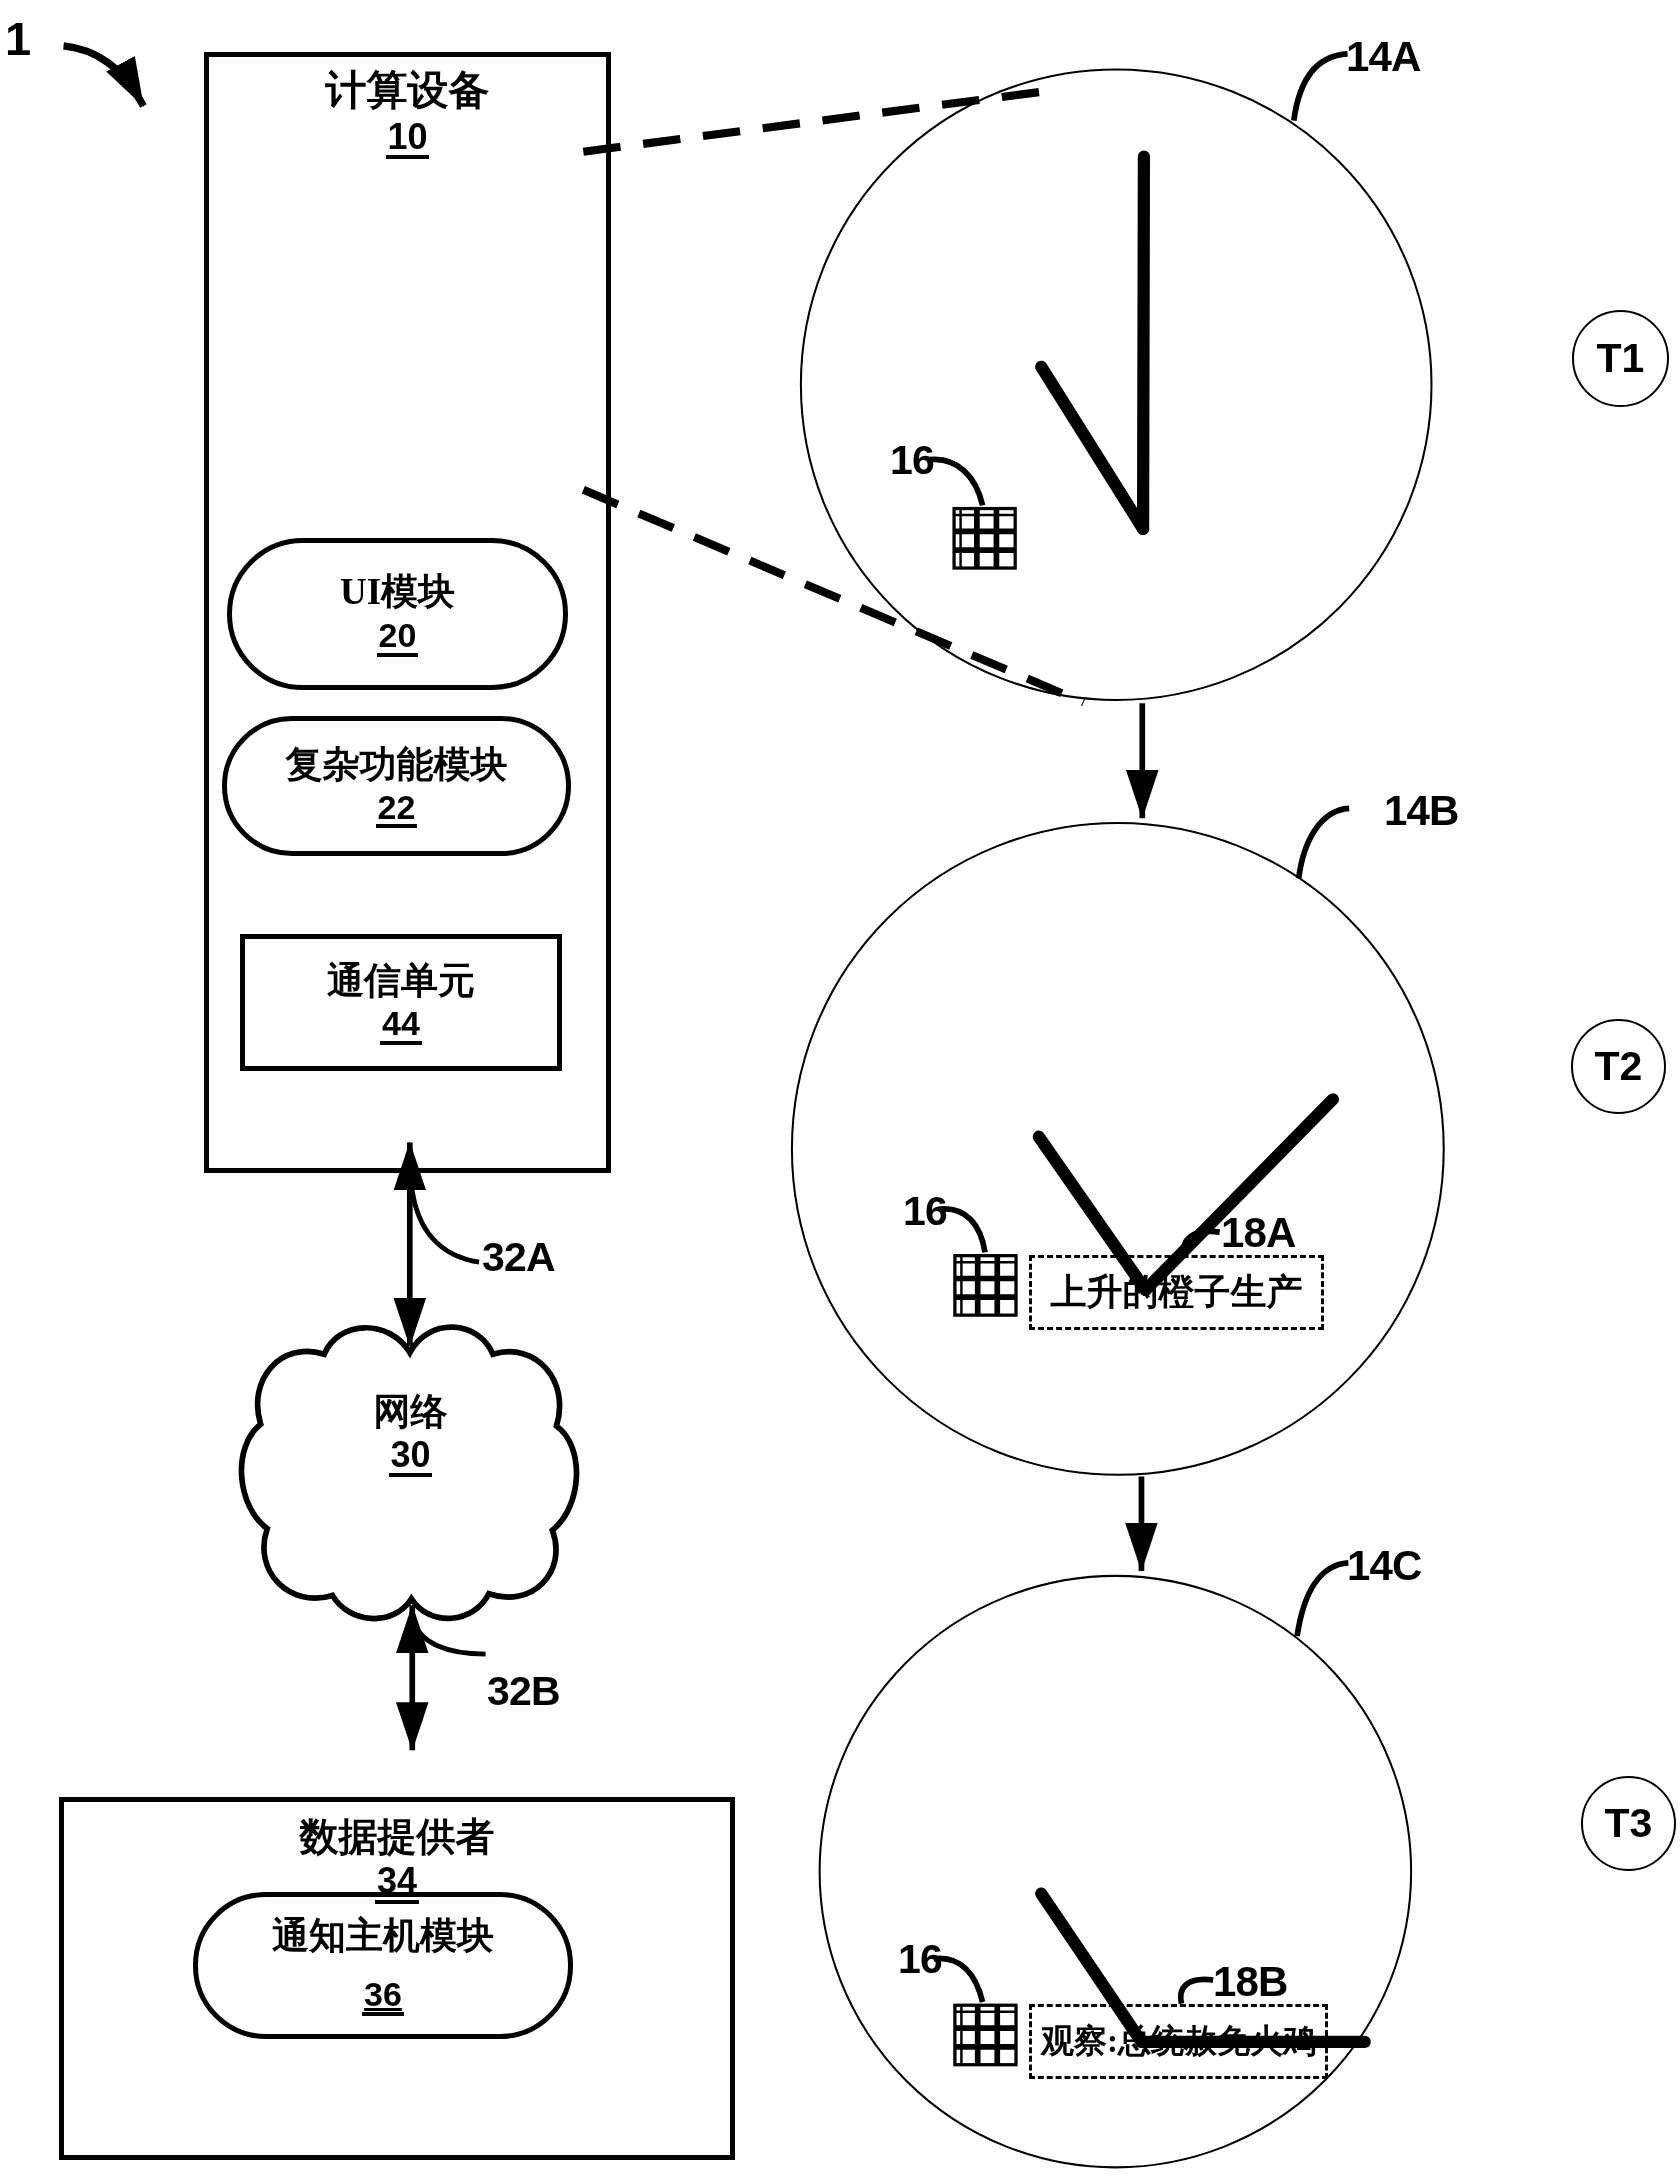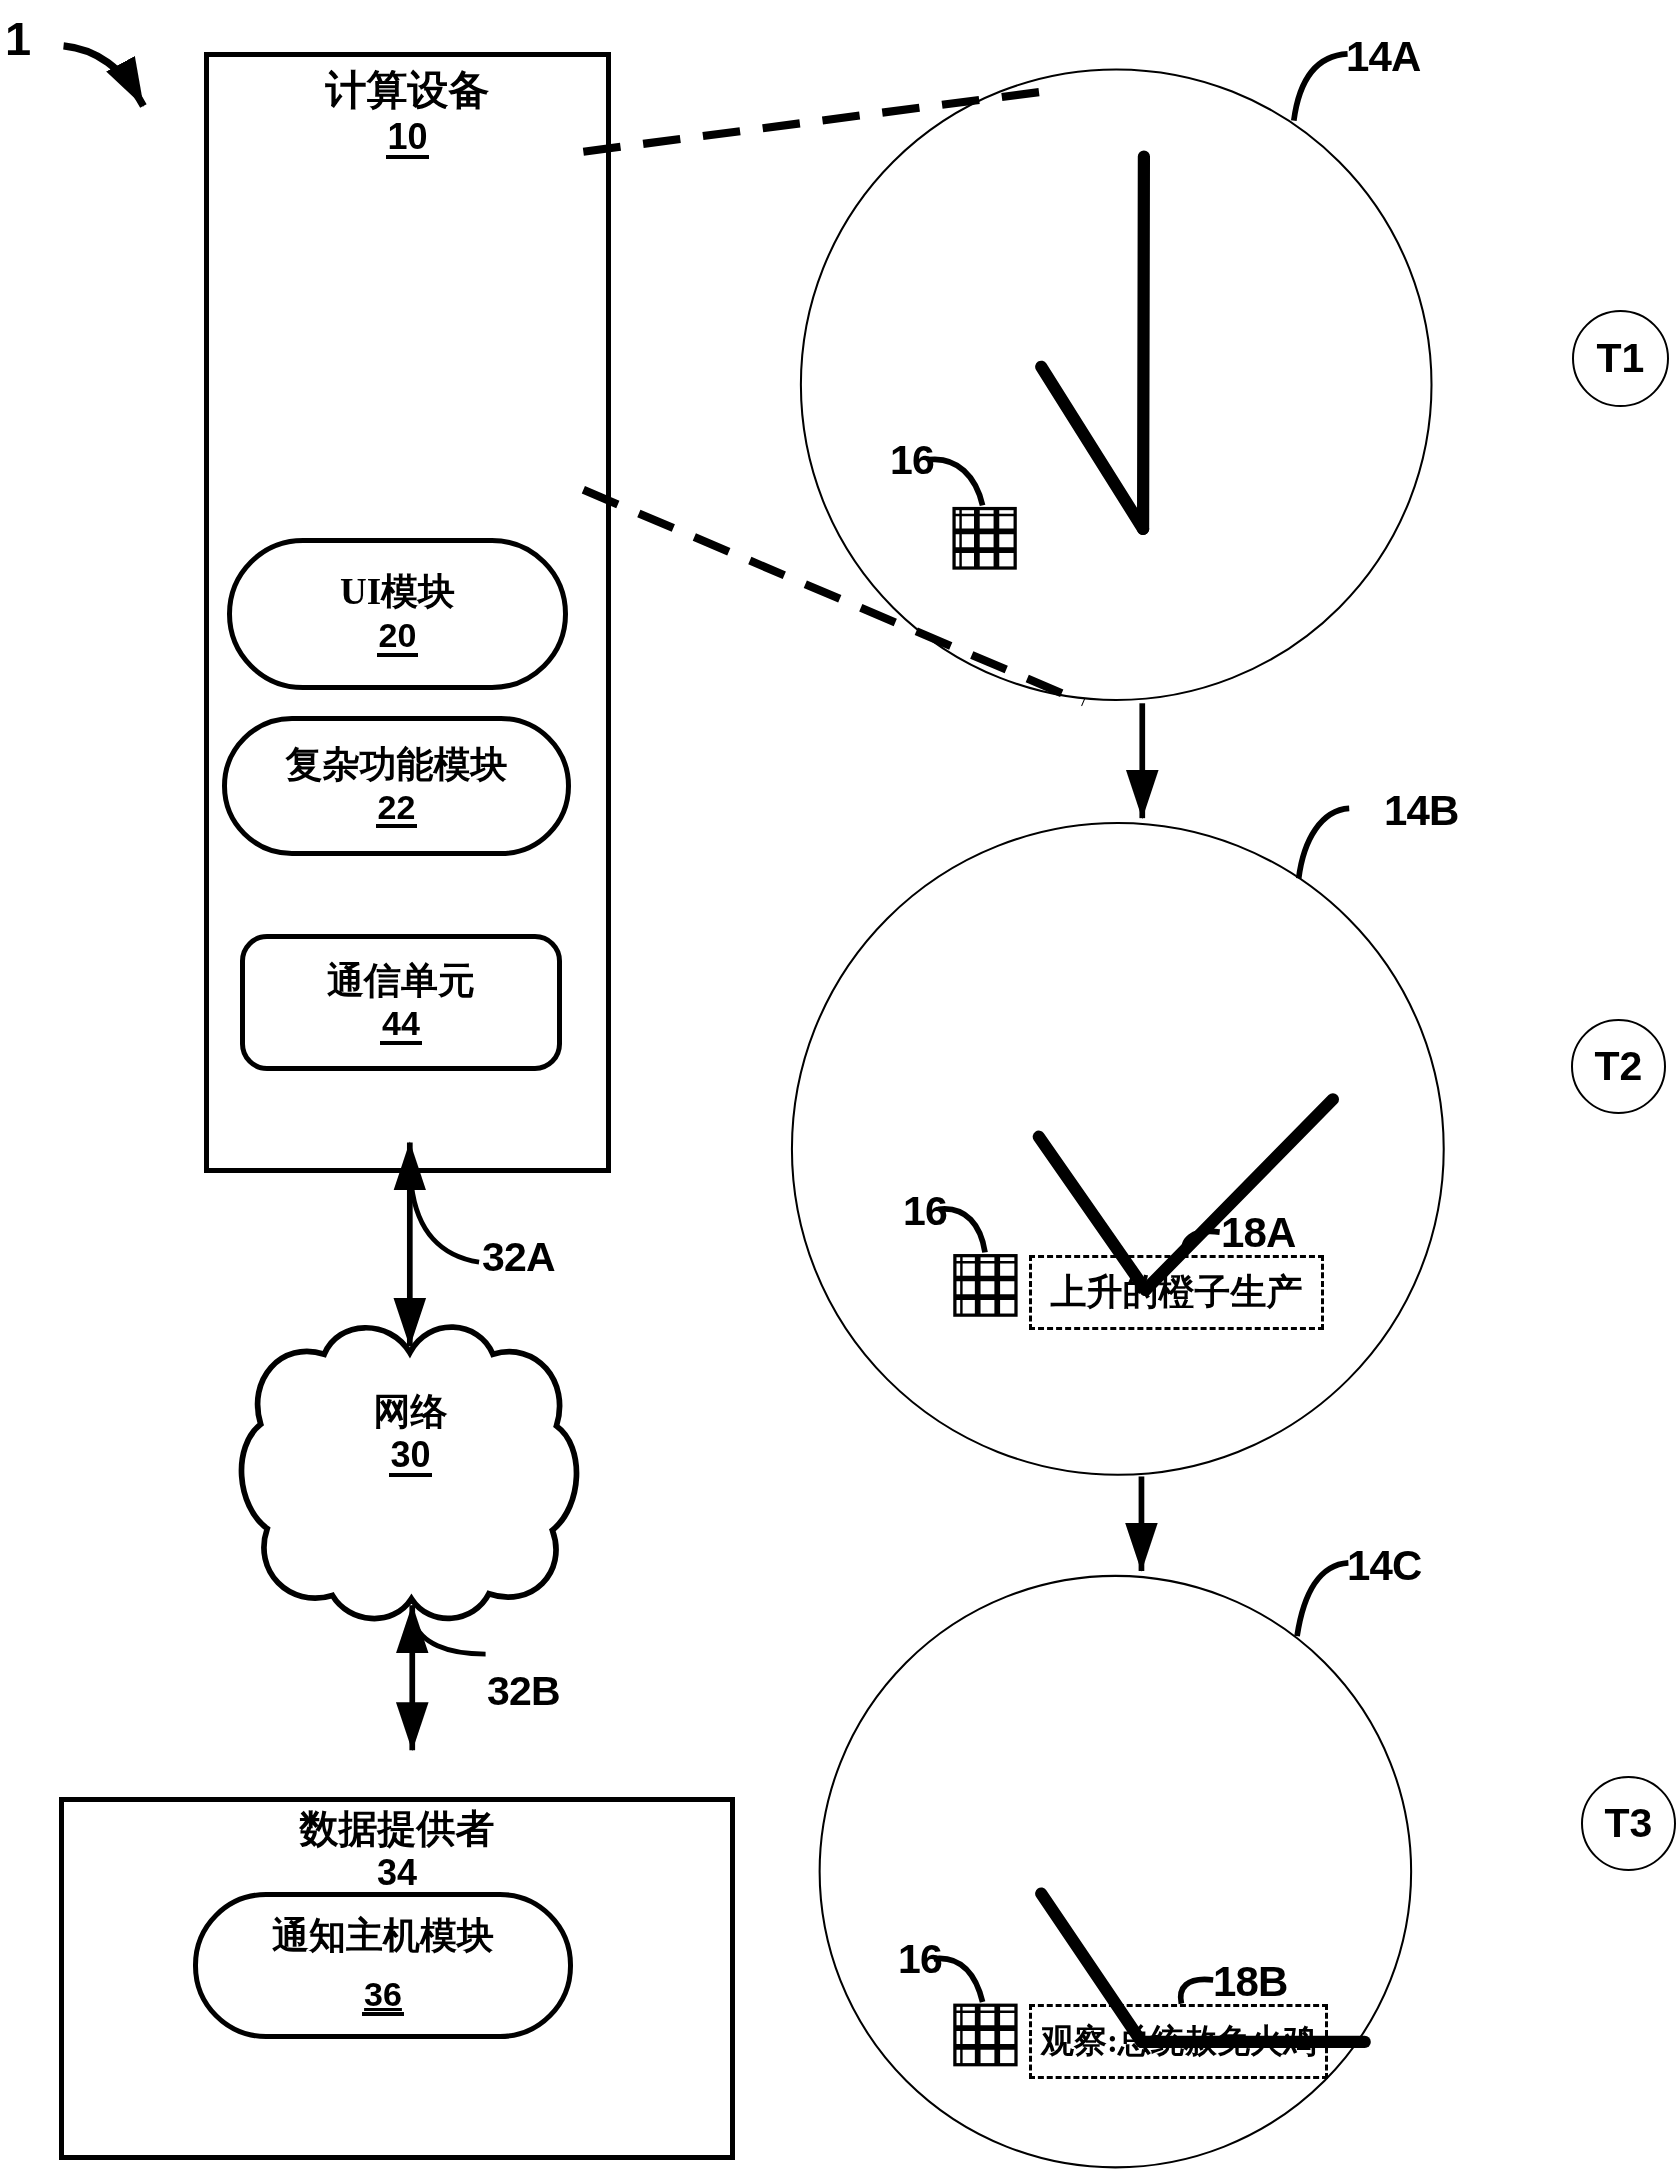--- a/index.html
+++ b/index.html
@@ -122,35 +122,35 @@
   <div class="abs stadium center-col" style="left:227px; top:538px; width:341px; height:152px; border-radius:76px;">
     <span class="cjk" style="font-size:37px;">UI模块</span>
     <span class="num" style="font-size:34px; margin-top:5px;">20</span>
   </div>
 
   <div class="abs stadium center-col" style="left:222px; top:716px; width:349px; height:140px; border-radius:70px;">
     <span class="cjk" style="font-size:37px;">复杂功能模块</span>
     <span class="num" style="font-size:34px; margin-top:3.3px;">22</span>
   </div>
 
-  <div class="abs box center-col" style="left:240px; top:892px; width:322px; height:137px;border-radius:27px;">
+  <div class="abs box center-col" style="left:240px; top:892px; width:322px; height:137px;">
     <span class="cjk" style="font-size:37px;">通信单元</span>
     <span class="num" style="font-size:34px; margin-top:3.3px;">44</span>
   </div>
 
   <div class="ref" style="left:482px; top:1234px; font-size:41px;">32A</div>
 
   <div class="abs center-col" style="left:321px; top:1385px; width:179px; height:98px;">
     <span class="cjk" style="font-size:37px;">网络</span>
     <span class="num" style="font-size:36px; margin-top:3.3px;">30</span>
   </div>
 
   <div class="ref" style="left:487px; top:1627px; font-size:41px;margin-top:41px;">32B</div>
 
-  <div class="abs box top-col" style="left:59px; top:1755px; width:676px; height:363px; padding-top:5px;">
+  <div class="abs box top-col" style="left:59px; top:1755px; width:676px; height:363px; padding-top:13px;">
     <span class="cjk" style="font-size:39px;">数据提供者</span>
     <span class="num" style="font-size:36px; margin-top:3.3px;">34</span>
   </div>
 
   <div class="abs stadium center-col" style="left:193px; top:1892px; width:380px; height:147px; border-radius:73px;">
     <span class="cjk" style="font-size:37px;">通知主机模块</span>
     <span class="num" style="font-size:34px; margin-top:20px;text-decoration:underline;">36</span>
   </div>
 
   <div class="ref" style="left:1346px; top:33px; font-size:42px;">14A</div>

